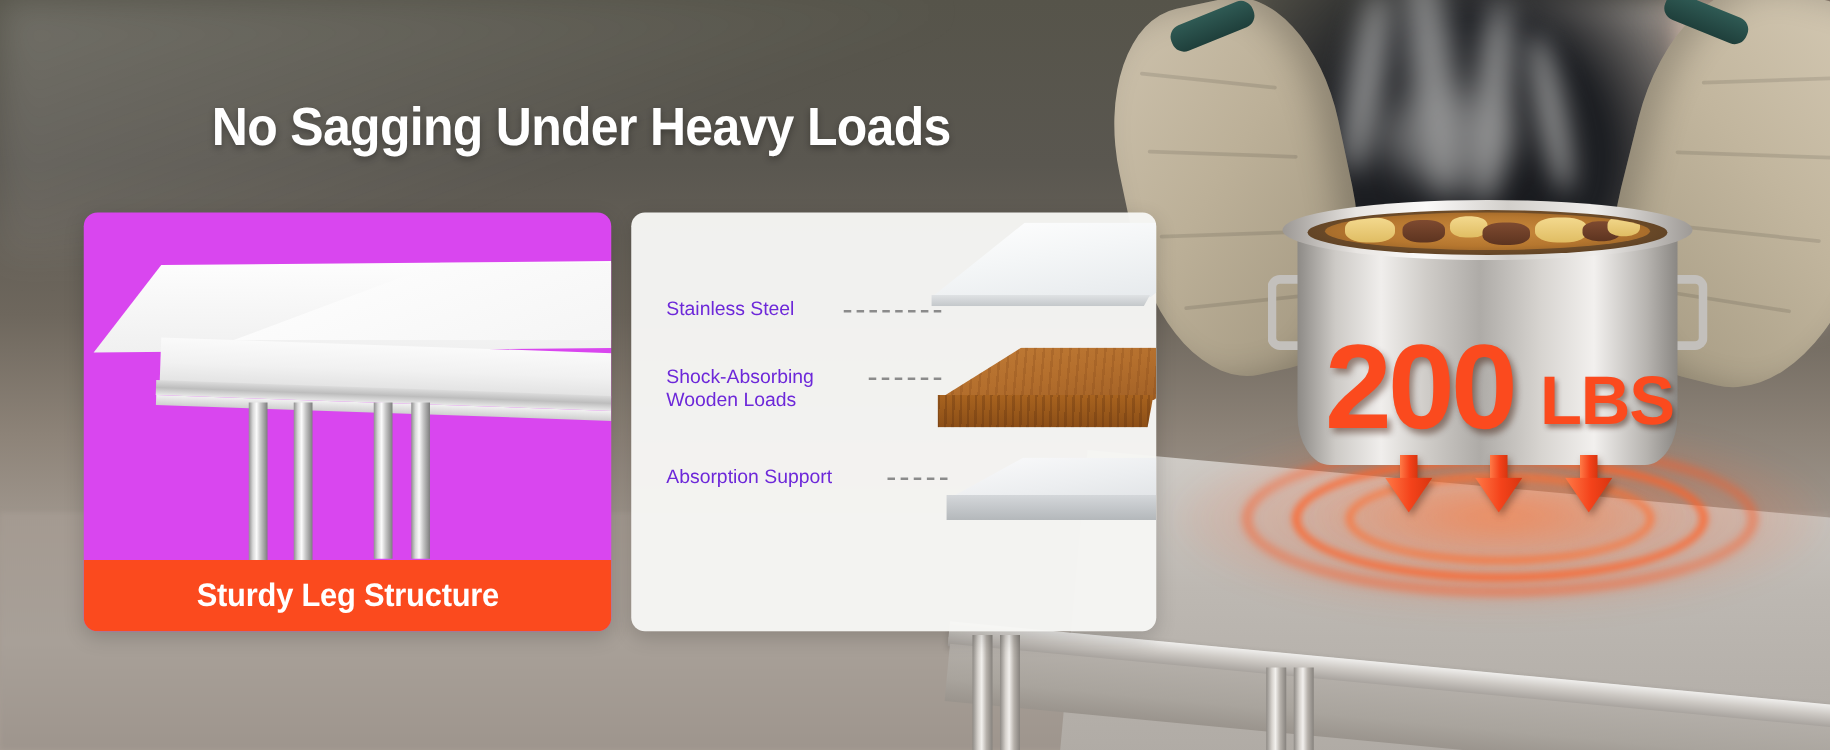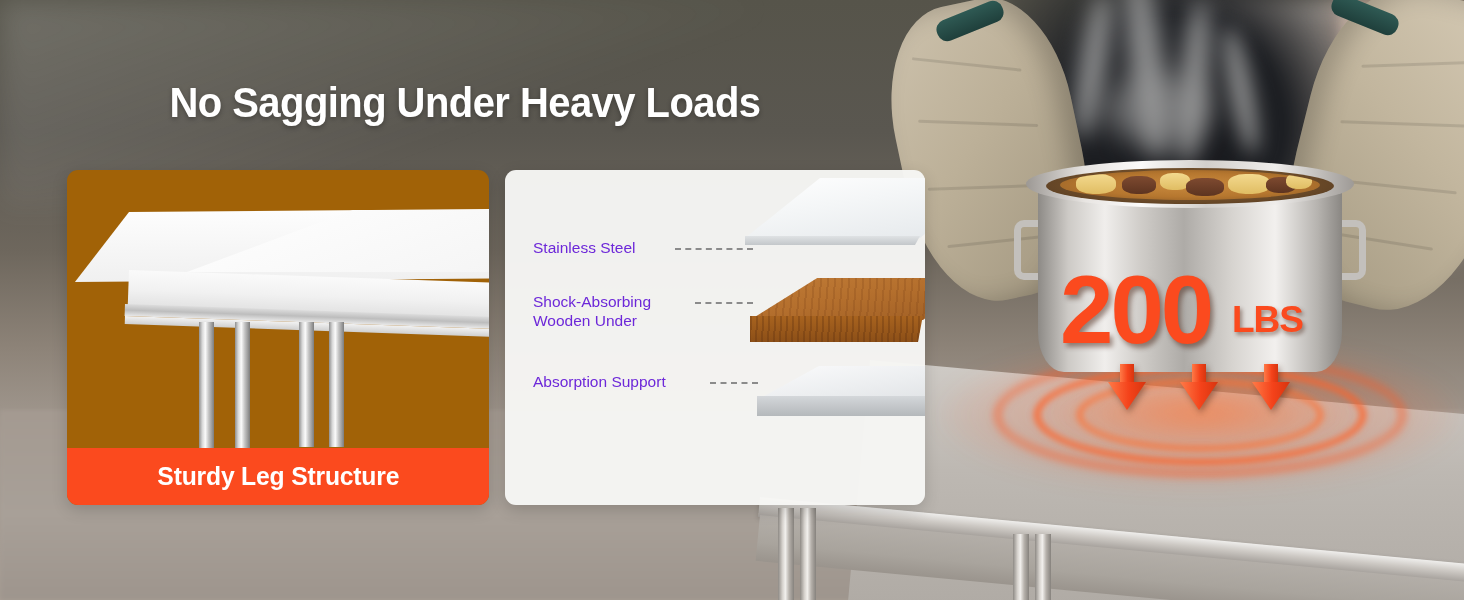--- a/index.html
+++ b/index.html
@@ -153,21 +153,21 @@
     transform:scaleX(.93);transform-origin:50% 50%;
     text-shadow:0 2px 6px rgba(0,0,0,.30);
     white-space:nowrap;
   }
 
   
   .card{
     position:absolute;top:170px;height:335px;border-radius:11px;overflow:hidden;
     box-shadow:0 5px 16px rgba(0,0,0,.16);
   }
-  .card-a{left:67px;width:422px;background:#a16207;}
+  .card-a{left:67px;width:422px;background:#d946ef;}
   .card-b{left:505px;width:420px;background:rgba(246,246,244,.97);}
   .card-media{position:absolute;left:0;top:0;right:0;bottom:57px;overflow:hidden;}
   .card-bar{
     position:absolute;left:0;right:0;bottom:0;height:57px;
     background:#FB4A1E;display:flex;align-items:center;justify-content:center;
   }
   .card-bar span{
     color:#fff;font-size:26px;font-weight:bold;letter-spacing:-.2px;
     transform:scaleX(.95);white-space:nowrap;
   }
@@ -253,21 +253,21 @@
   
   .load{position:absolute;left:1060px;top:262px;width:300px;height:150px;}
   .load-num{
     position:absolute;left:0;top:0;
     color:#FB4A1E;font-size:96px;font-weight:bold;line-height:96px;
     letter-spacing:-3px;
     text-shadow:3px 4px 5px rgba(60,20,5,.45);
   }
   .load-unit{
     position:absolute;left:172px;top:36px;
-    color:#FB4A1E;font-size:37px;font-weight:bold;line-height:44px;
+    color:#FB4A1E;font-size:55px;font-weight:bold;line-height:44px;
     letter-spacing:-1px;
     text-shadow:2px 3px 4px rgba(60,20,5,.45);
   }
   .arrows{position:absolute;left:48px;top:102px;width:190px;height:48px;display:flex;gap:34px;}
   .arrow{position:relative;width:38px;height:46px;filter:drop-shadow(2px 3px 3px rgba(60,20,5,.40));}
   .arrow .shaft{
     position:absolute;left:12px;top:0;width:14px;height:22px;
     background:linear-gradient(90deg,#ff7a47,#f4421a 55%,#d8350f);
   }
   .arrow .head{
@@ -377,21 +377,21 @@
       <div class="wood"></div>
       <div class="wood-edge"></div>
 
       <div class="sup"></div>
       <div class="sup-edge"></div>
 
       <div class="lbl" style="left:28px;top:68px;">Stainless Steel</div>
       <div class="dash" style="left:170px;top:78px;width:78px;"></div>
 
       <div class="lbl" style="left:28px;top:122px;">Shock-Absorbing</div>
-      <div class="lbl" style="left:28px;top:141px;">Wooden Under</div>
+      <div class="lbl" style="left:28px;top:141px;">Wooden Loads</div>
       <div class="dash" style="left:190px;top:132px;width:58px;"></div>
 
       <div class="lbl" style="left:28px;top:202px;">Absorption Support</div>
       <div class="dash" style="left:205px;top:212px;width:48px;"></div>
     </div>
   </div>
 
   <div class="load">
     <div class="load-num">200</div>
     <div class="load-unit">LBS</div>

